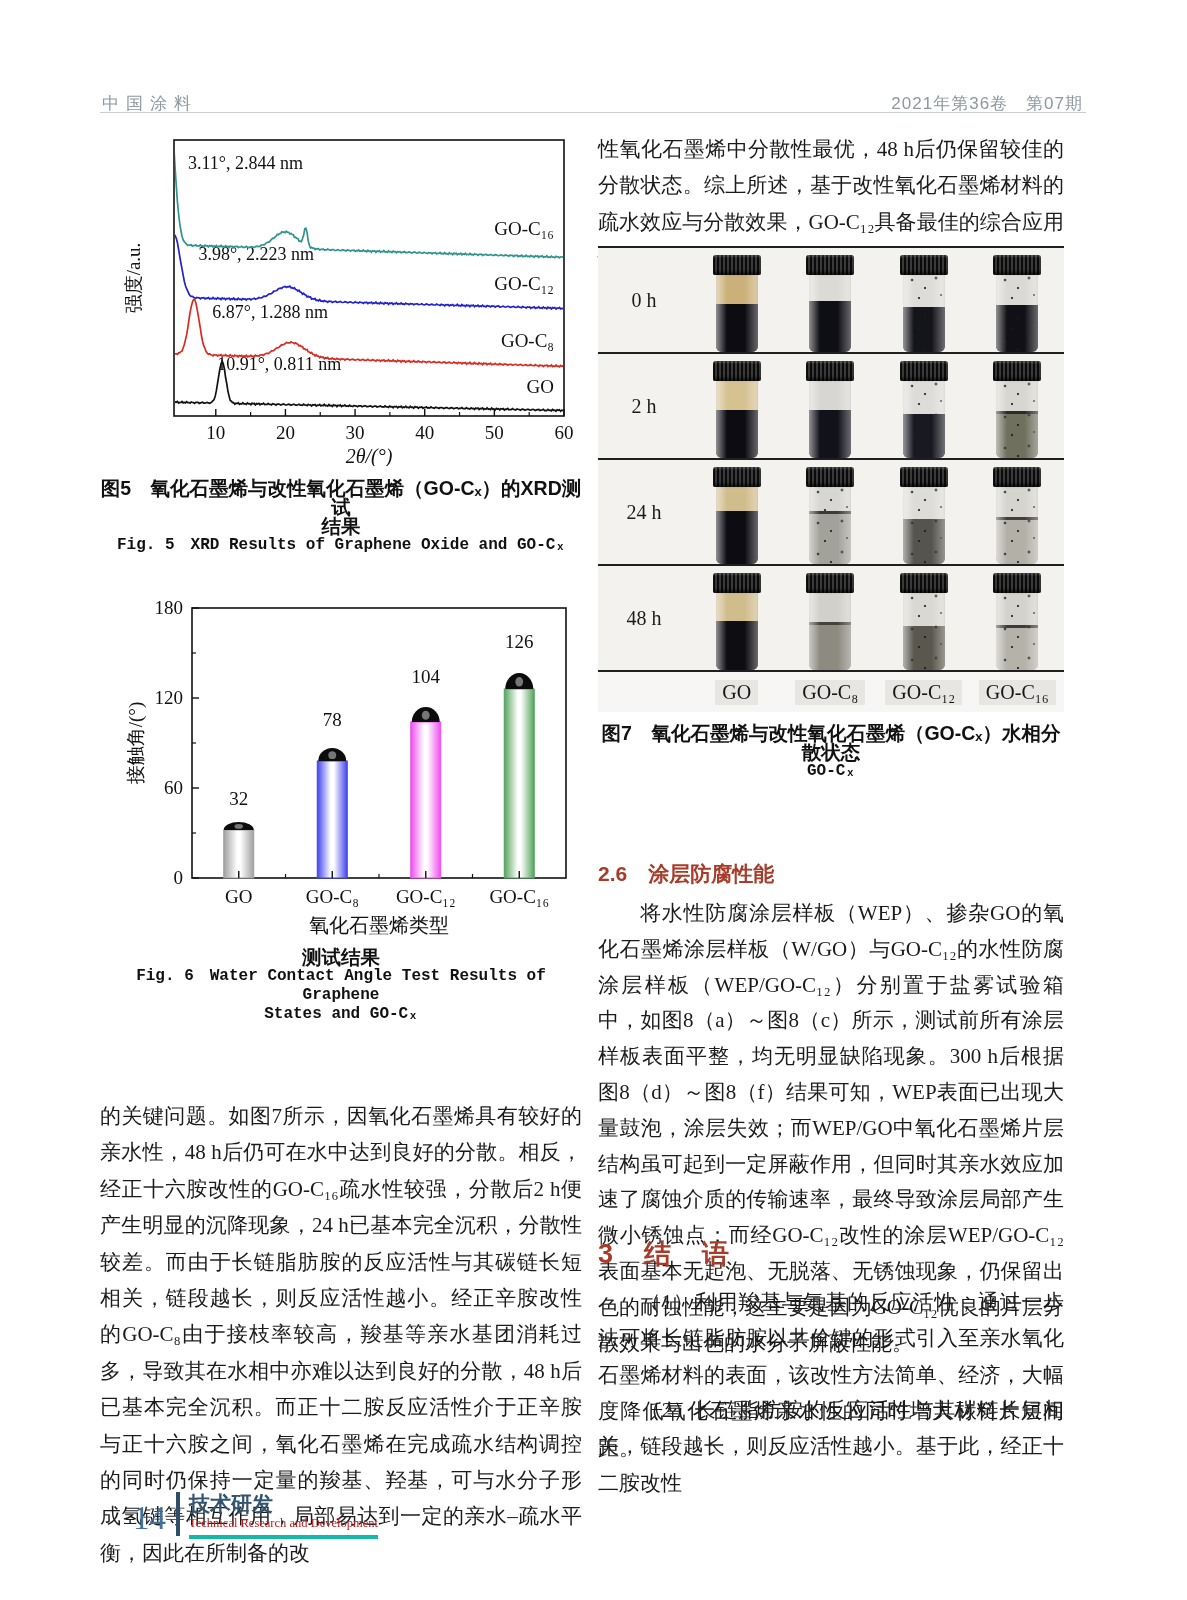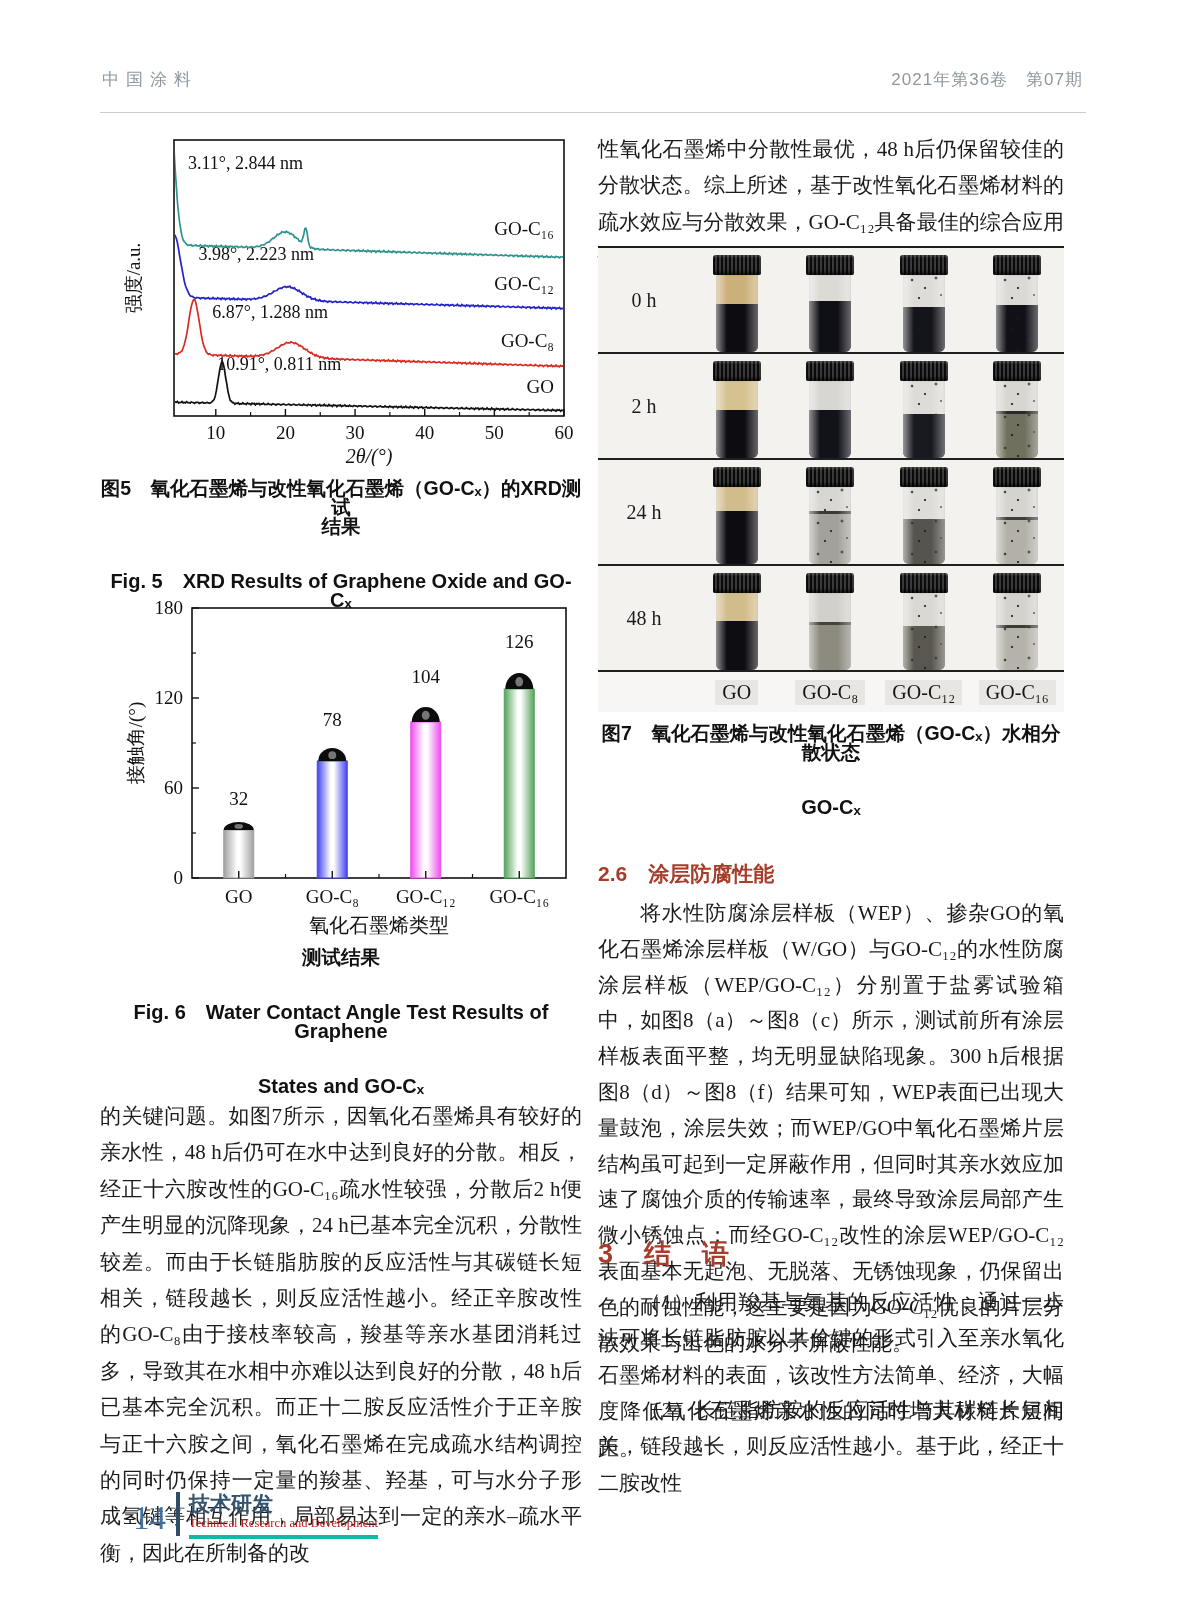--- a/index.html
+++ b/index.html
@@ -1,31 +1,31 @@
 <!DOCTYPE html>
 <html><head>
 <meta charset="utf-8">
 <style>
   html,body{margin:0;padding:0;background:#ffffff;}
   #page{position:relative;width:1187px;height:1600px;background:#fff;overflow:hidden;
         font-family:"Liberation Serif","DejaVu Serif",serif;color:#1c1c1c;}
   
-  .hdr{position:absolute;top:68px;font-family:"Liberation Sans","DejaVu Sans",sans-serif;
+  .hdr{position:absolute;top:92px;font-family:"Liberation Sans","DejaVu Sans",sans-serif;
        color:#8e989f;font-size:17px;}
   #hdr-left{left:102px;letter-spacing:7px;}
   #hdr-right{right:104px;letter-spacing:1px;}
   #hdr-rule{position:absolute;left:100px;top:112px;width:986px;height:1px;background:#c9ced2;}
   
   .col-left{left:100px;width:482px;}
   .col-right{left:598px;width:466px;}
   .abs{position:absolute;}
   
   .cap-block{text-align:center;line-height:19px;}
   .cap-cn{font-family:"Liberation Sans","DejaVu Sans",sans-serif;font-weight:bold;font-size:19.5px;color:#111;}
-  .cap-en{font-family:Liberation Sans, sans-serif;font-weight:bold;font-size:20px;color:#111;margin-top:36px;}
+  .cap-en{font-family:Liberation Mono, monospace;font-weight:bold;font-size:16px;color:#111;}
   
   .body-text{font-size:21px;line-height:36.4px;text-align:justify;text-justify:inter-ideograph;color:#1b1b1b;}
   .indent{text-indent:2em;}
   
   .sec-small{font-family:"Liberation Sans","DejaVu Sans",sans-serif;font-weight:bold;
              font-size:21px;color:#a63c2a;}
   .sec-big{font-family:"Liberation Sans","DejaVu Sans",sans-serif;font-weight:bold;
            font-size:27px;color:#a63c2a;letter-spacing:2px;}
   
   #vial-grid{position:absolute;left:598px;top:246px;width:466px;}

